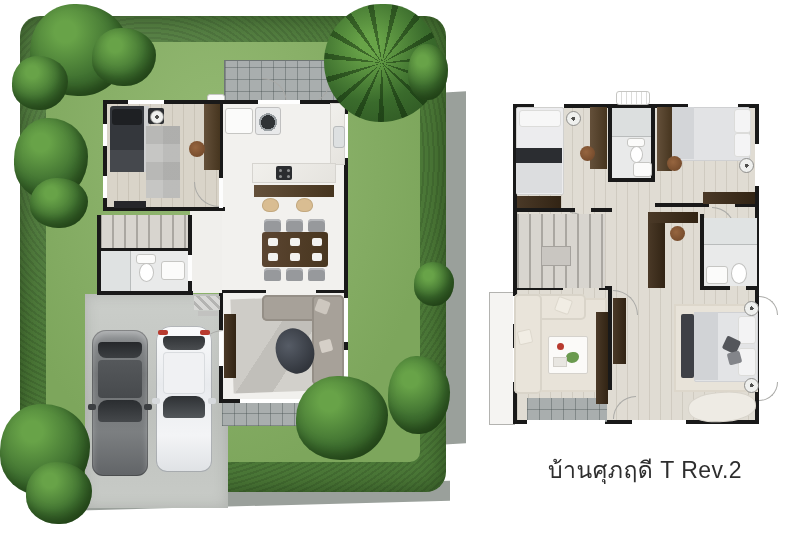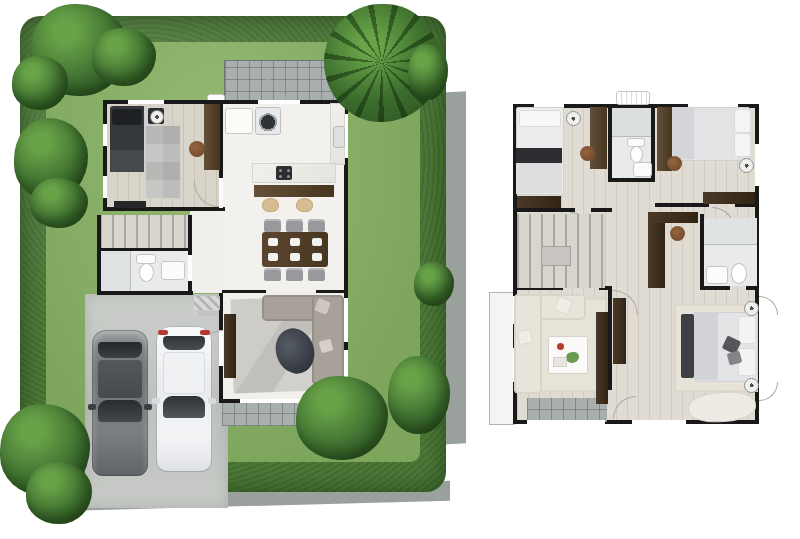--- a/index.html
+++ b/index.html
@@ -271,13 +271,14 @@
     <div class="abs sofaC" style="left:514px;top:294px;width:72px;height:26px"></div>
     <div class="abs sofaC" style="left:514px;top:294px;width:28px;height:100px"></div>
     <div class="abs" style="left:556px;top:298px;width:13px;height:13px;background:#f1ede4;transform:rotate(20deg);border:1px solid #ddd8cd;border-radius:2px"></div>
     <div class="abs" style="left:518px;top:330px;width:12px;height:12px;background:#f1ede4;transform:rotate(-12deg);border:1px solid #ddd8cd;border-radius:2px"></div>
     <div class="abs" style="left:548px;top:336px;width:38px;height:36px;background:#fbfaf8;border:1px solid #d5d2cc;border-radius:2px"></div>
     <div class="abs" style="left:557px;top:343px;width:7px;height:7px;border-radius:50%;background:var(--red)"></div>
     <div class="abs" style="left:566px;top:352px;width:13px;height:11px;border-radius:50% 40% 55% 45%;background:#6a9a4e"></div>
     <div class="abs" style="left:553px;top:357px;width:12px;height:8px;background:#e8e6e1;border:1px solid #d2cfc9"></div>
   </section>
 
+  <div class="abs caption" style="left:545px;top:452px;width:200px;height:36px">บ้านศุภฤดี T Rev.2</div>
 </div>
 
 </body></html>

